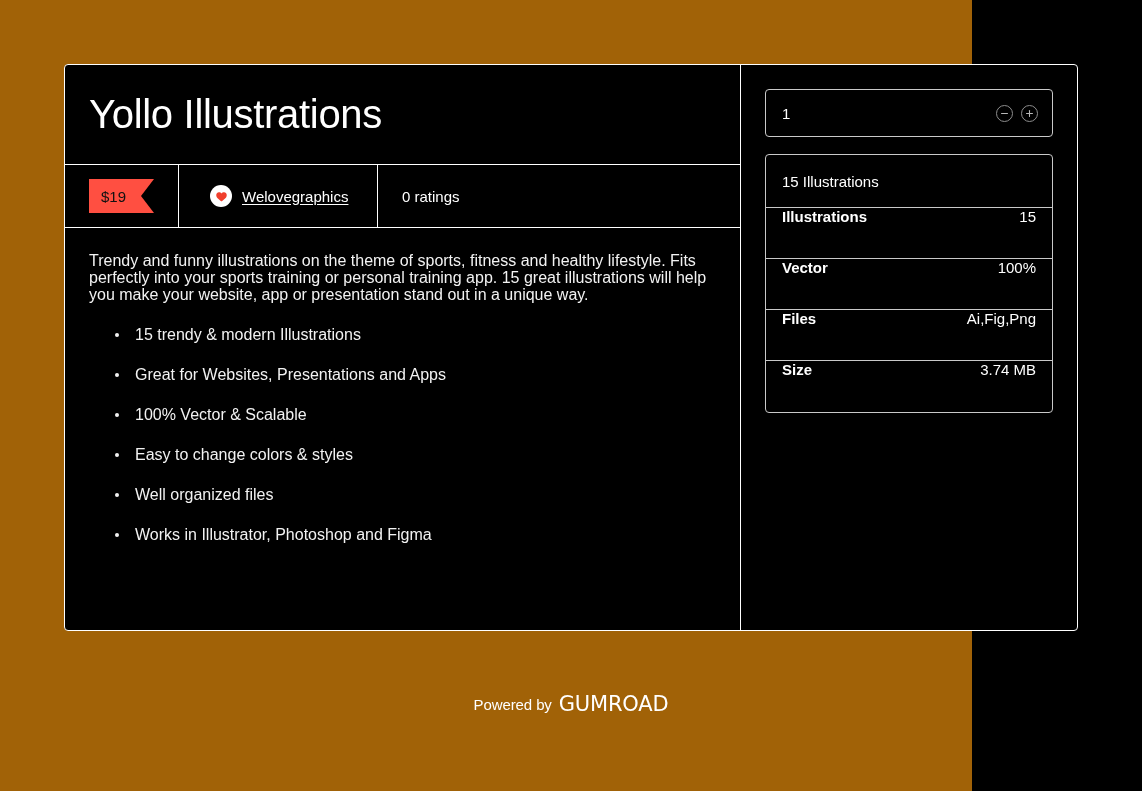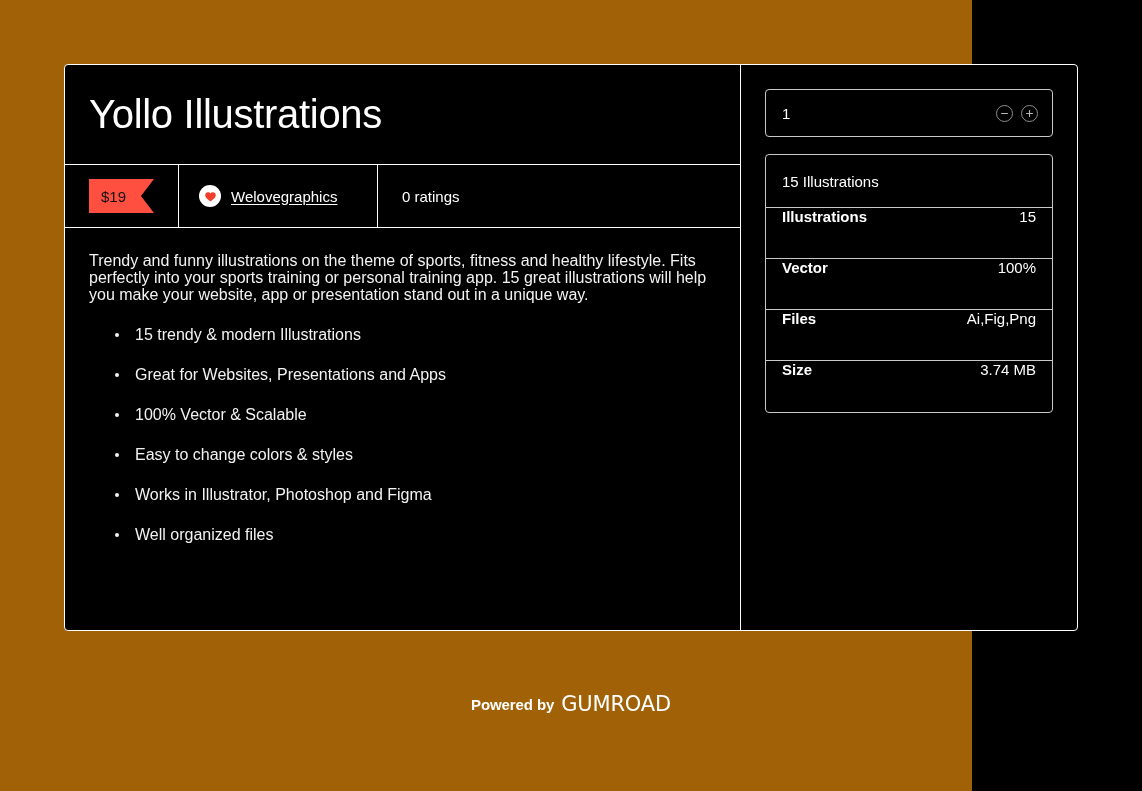--- a/index.html
+++ b/index.html
@@ -76,21 +76,21 @@
 
   .meta-cell.price-cell {
     width: 113px;
     padding: 0 0 0 24px;
   }
 
   .meta-cell.seller-cell {
     width: 200px;
     border-left: 1px solid #ffffff;
     border-right: 1px solid #ffffff;
-    padding: 0 20px;
+    padding: 0 31px;
     gap: 10px;
   }
 
   .meta-cell.ratings-cell {
     flex: 1;
     padding-left: 24px;
   }
 
   
   .price-tag {
@@ -288,21 +288,21 @@
     top: 692px;
     width: 1142px;
     display: flex;
     align-items: center;
     justify-content: center;
     gap: 7px;
   }
 
   .powered-by {
     font-size: 15px;
-    font-weight: 700;
+    font-weight: 400;
     color: #ffffff;
     letter-spacing: -0.1px;
   }
 
   .gumroad-wordmark {
     font-size: 21px;
     font-weight: 400;
     color: #ffffff;
     letter-spacing: -0.2px;
     font-family: "DejaVu Sans", sans-serif;
@@ -342,22 +342,22 @@
 
       </div>
 
       <div class="description">
         <p class="desc-para">Trendy and funny illustrations on the theme of sports, fitness and healthy lifestyle. Fits perfectly into your sports training or personal training app. 15 great illustrations will help you make your website, app or presentation stand out in a unique way.</p>
         <ul class="feature-list">
           <li>15 trendy &amp; modern Illustrations</li>
           <li>Great for Websites, Presentations and Apps</li>
           <li>100% Vector &amp; Scalable</li>
           <li>Easy to change colors &amp; styles</li>
+          <li>Well organized files</li>
           <li>Works in Illustrator, Photoshop and Figma</li>
-          <li>Well organized files</li>
         </ul>
       </div>
 
     </div>
 
     <div class="side-col">
 
 
       <div class="qty-field">
         <input class="qty-value" type="text" value="1" style="">

